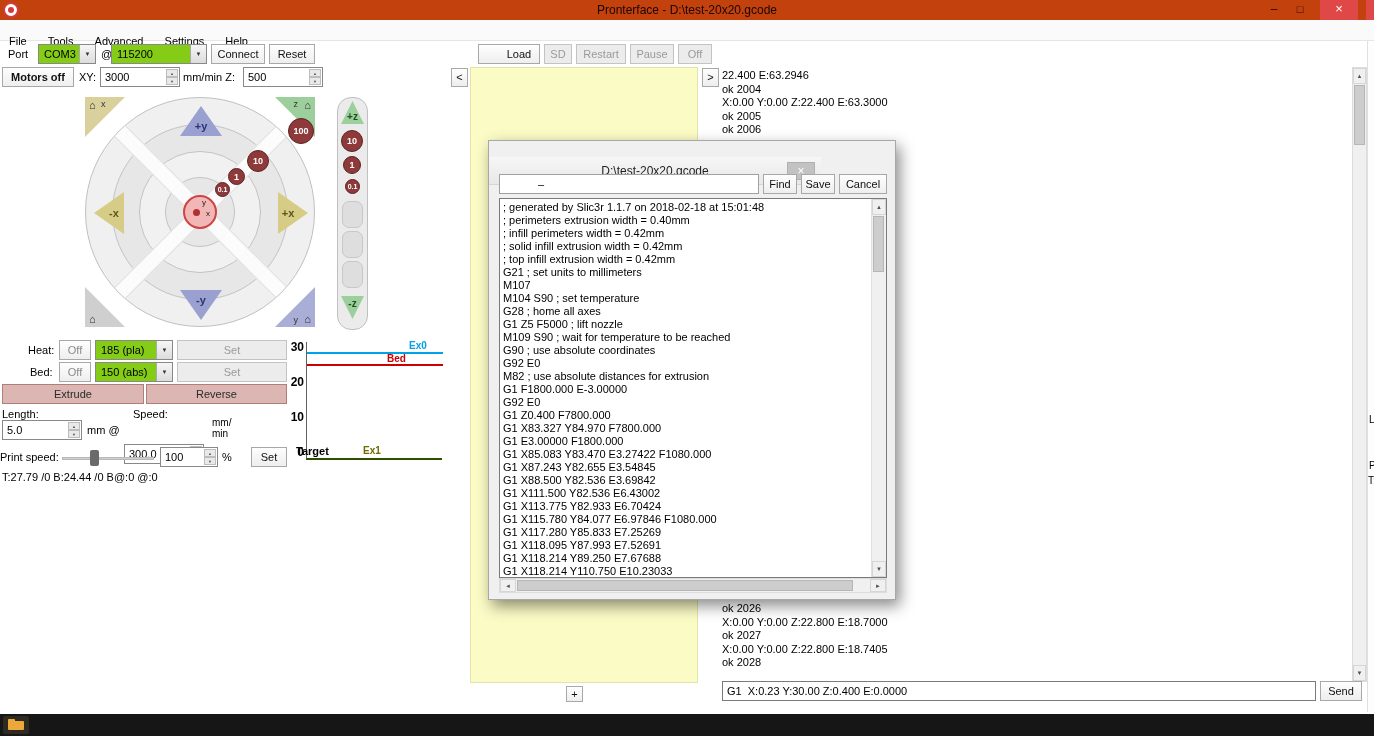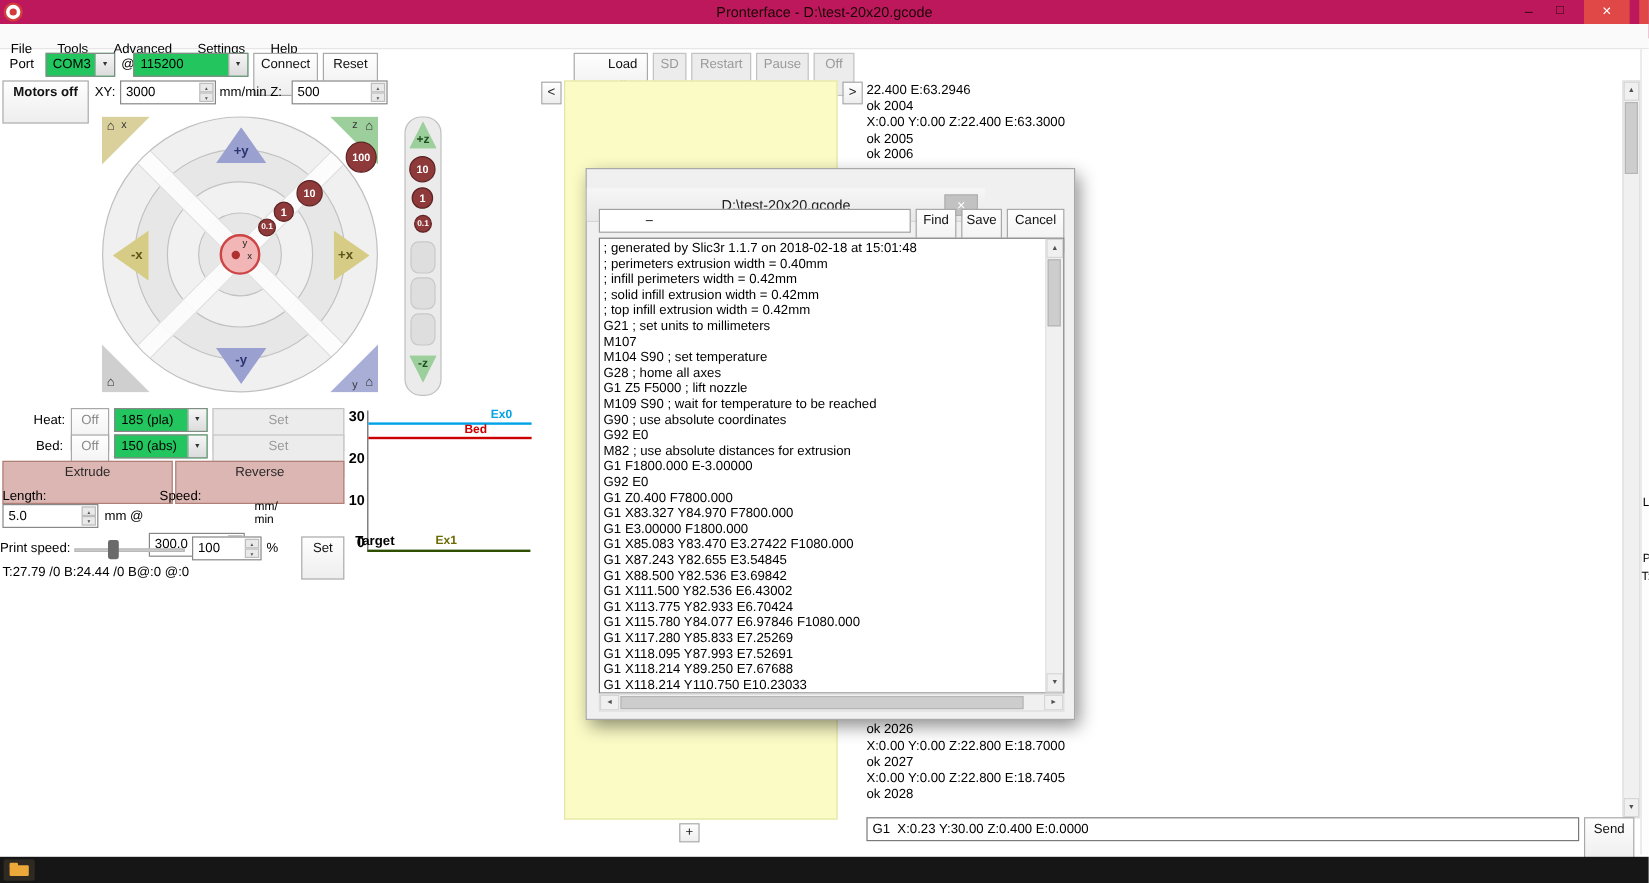--- a/index.html
+++ b/index.html
@@ -1,42 +1,42 @@
 <!DOCTYPE html>
 <html><head>
 <meta charset="utf-8">
 <style>
   *{margin:0;padding:0;box-sizing:border-box}
   html,body{width:1374px;height:736px;overflow:hidden}
   body{font-family:"Liberation Sans",sans-serif;font-size:11px;color:#000;background:#fff;position:relative}
   .abs{position:absolute}
   .lbl{position:absolute;white-space:nowrap}
-  .btn{position:absolute;height:36px;border:1px solid #a8a8a8;background:linear-gradient(#fefefe,#eeeeee);text-align:center;line-height:18px;font-size:11px;color:#111;cursor:default}
+  .btn{position:absolute;height:20px;border:1px solid #a8a8a8;background:linear-gradient(#fefefe,#eeeeee);text-align:center;line-height:18px;font-size:11px;color:#111;cursor:default}
   .btn.dis{color:#9a9a9a;background:#ececec;border-color:#c3c3c3}
   .btn.pink{background:#dcb6b2;border-color:#b08078;color:#2a2a2a}
-  .combo{position:absolute;height:20px;border:1px solid #888;background:#22c55e;line-height:18px;padding-left:5px;white-space:nowrap}
+  .combo{position:absolute;height:20px;border:1px solid #888;background:#84cc16;line-height:18px;padding-left:5px;white-space:nowrap}
   .combo .ar{position:absolute;right:0;top:0;width:16px;height:18px;background:linear-gradient(#f6f6f6,#dcdcdc);border-left:1px solid #aaa;font-size:6px;line-height:18px;text-align:center;color:#333}
   .spin{position:absolute;height:20px;border:1px solid #888;background:#fff;line-height:18px;padding-left:4px;white-space:nowrap}
   .spin .btns{position:absolute;right:1px;top:1px;width:12px;height:16px}
   .spin .su,.spin .sd{display:block;height:8px;font-size:4px;line-height:8px;text-align:center;background:#e9e9e9;border:1px solid #bdbdbd;color:#555}
   .badge{position:absolute;border-radius:50%;background:#8e3a3a;border:1px solid #5d2222;color:#fff;display:flex;align-items:center;justify-content:center;font-size:9px;font-weight:bold}
   .corner{position:absolute;width:40px;height:40px;font-size:11px;color:#333}
   .corner span{position:absolute}
   .arrow{position:absolute;display:flex;align-items:center;justify-content:center;font-weight:bold;font-size:11px}
   .ring{position:absolute;border-radius:50%;border:1px solid #c2c2c2}
   .logline{line-height:13.5px;white-space:pre}
   .tl{line-height:13px;white-space:pre}
   .sb{position:absolute;background:#f0f0f0;border:1px solid #dcdcdc}
   .sbbtn{position:absolute;width:100%;height:16px;background:#f0f0f0;border:1px solid #d6d6d6;text-align:center;font-size:6px;line-height:14px;color:#505050}
   .sbthumb{position:absolute;background:#cdcdcd;border:1px solid #b6b6b6}
 </style>
 </head>
 <body>
 
-<div class="abs" style="left:0;top:0;width:1374px;height:32px;background:#be185d;">
+<div class="abs" style="left:0;top:0;width:1374px;height:32px;background:#c2410c;">
   <div class="abs" style="left:3px;top:2px;width:16px;height:16px;border-radius:50%;background:#fff;border:2px solid #d23c3c;">
       <div class="abs" style="left:3px;top:3px;width:6px;height:6px;border-radius:50%;background:#d23c3c;"></div>
     </div>
   <div class="abs" style="left:0;top:0;width:1374px;text-align:center;line-height:20px;font-size:12px;color:#1a0505;">Pronterface - D:\test-20x20.gcode</div>
   <div class="abs" style="left:1262px;top:0;width:24px;height:20px;text-align:center;line-height:18px;color:#2a0a0a;font-size:12px;">–</div>
   <div class="abs" style="left:1288px;top:0;width:24px;height:20px;text-align:center;line-height:18px;color:#2a0a0a;font-size:11px;">□</div>
   <div class="abs" style="left:1320px;top:0;width:38px;height:20px;background:#e04848;color:#fff;text-align:center;line-height:18px;font-size:13px;">×</div>
   <div class="abs" style="left:1366px;top:0;width:8px;height:20px;background:#e04848;"></div>
 </div>
 

